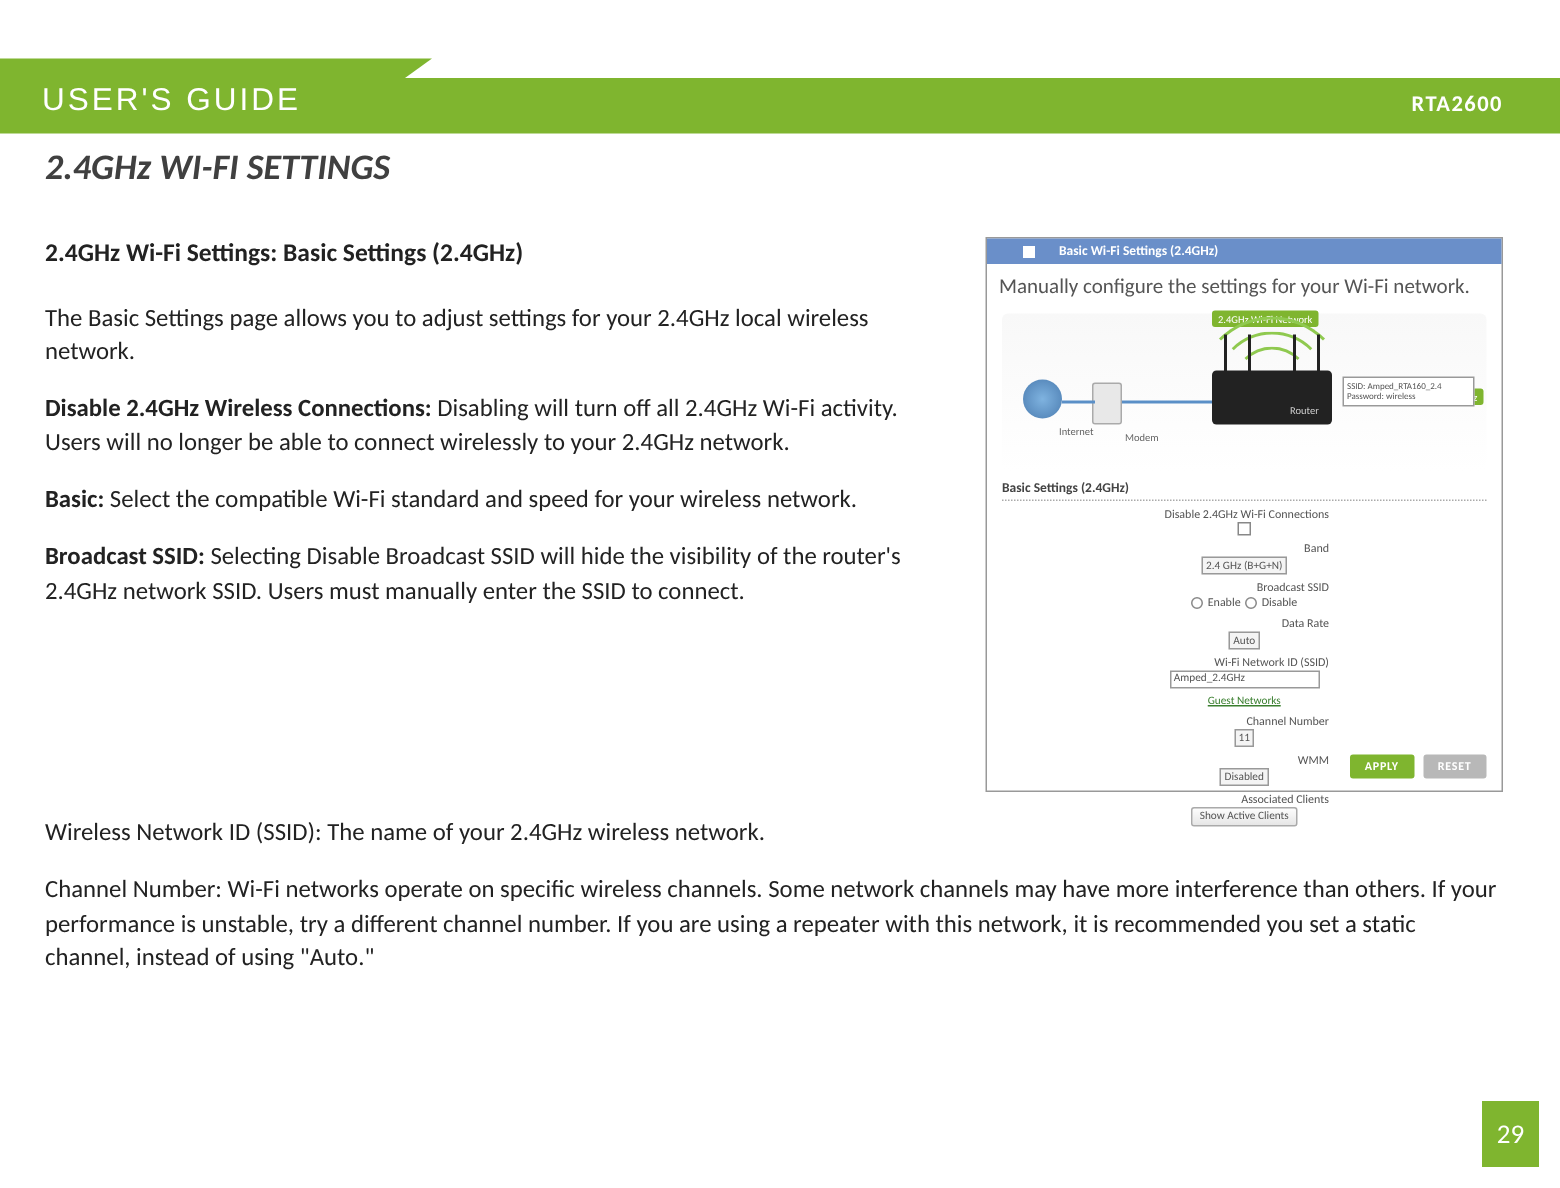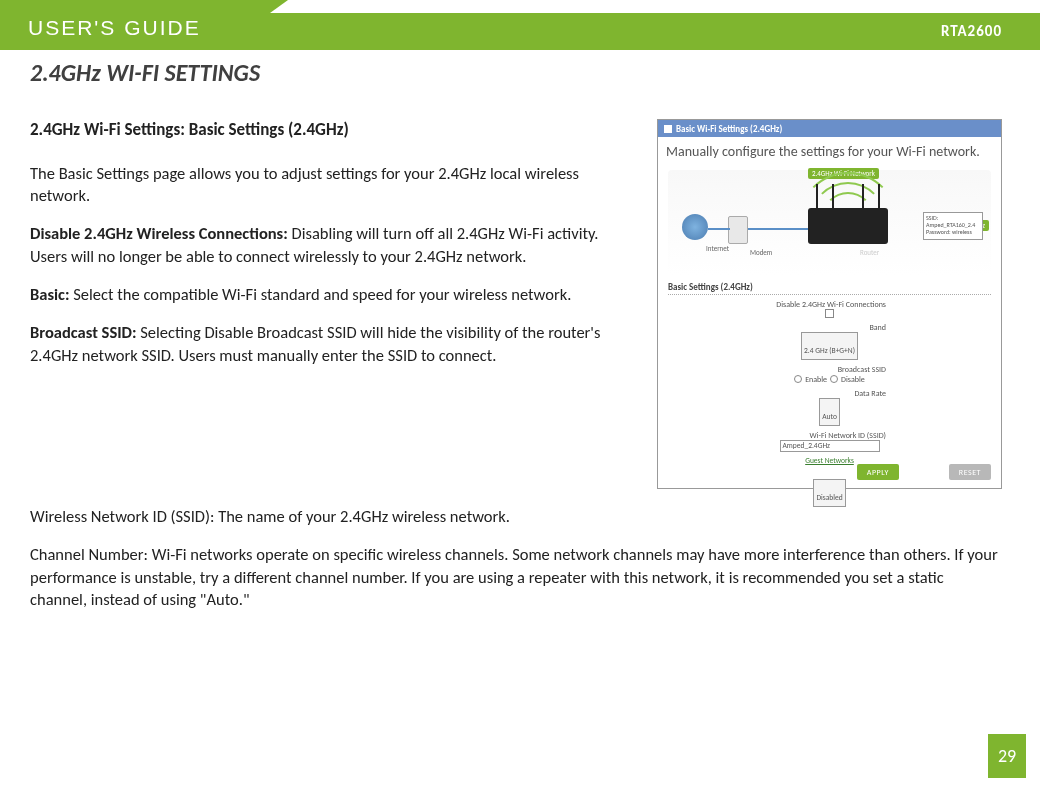--- a/index.html
+++ b/index.html
@@ -7,20 +7,21 @@
     font-family: Calibri, Arial, sans-serif;
     background: #fff;
     width: 1040px;
     height: 792px;
     position: relative;
     color: #333;
   }
   .header-wrap {
     position: relative;
     height: 36px;
+    margin-top: 39px;
   }
   .header-green-full {
     position: absolute;
     top: 13px;
     left: 0;
     right: 0;
     height: 37px;
     background: #7fb52f;
   }
   .header-title {
@@ -94,26 +95,26 @@
     border: 1px solid #999;
     background: #fff;
     font-size: 8px;
     color: #555;
     position: relative;
     flex-shrink: 0;
   }
   .ss-header {
     background: #6a8fc9;
     color: #fff;
-    padding: 3px 6px;
+    padding: 3px 24px;
     font-size: 9px;
     font-weight: bold;
     display: flex;
     align-items: center;
-    gap: 4px;
+    gap: 16px;
   }
   .ss-header .sq {
     width: 8px; height: 8px; background: #fff; display: inline-block;
   }
   .ss-desc {
     padding: 6px 8px;
     font-size: 14px;
     color: #555;
   }
   .ss-diagram {
@@ -174,21 +175,21 @@
   }
   .ss-label {
     position: absolute;
     font-size: 7px;
     color: #666;
     padding-left: 24px;
   }
   .ss-ssidbox {
     position: absolute;
     right: 8px; top: 42px;
-    width: 60px;
+    width: 88px;
     border: 1px solid #999;
     background: #fff;
     font-size: 6px;
     padding: 2px;
     line-height: 1.2;
   }
   .ss-section-title {
     margin: 4px 10px 2px 10px;
     font-weight: bold;
     color: #444;
@@ -213,21 +214,21 @@
     color: #555;
   }
   .ss-row .val {
     display: flex;
     align-items: center;
     gap: 3px;
   }
   .ss-select {
     border: 1px solid #999;
     background: #f4f4f4;
-    padding: 13px 2px;
+    padding: 1px 2px;
     font-size: 7.5px;
     height: 12px;
     line-height: 10px;
   }
   .ss-input {
     border: 1px solid #999;
     background: #fff;
     font-size: 7.5px;
     height: 12px;
     width: 100px;
@@ -241,23 +242,22 @@
     right: 10px;
     bottom: 8px;
     display: flex;
     gap: 6px;
   }
   .ss-btn {
     font-size: 8px;
     color: #fff;
     padding: 3px 10px;
     border-radius: 2px;
-    font-weight: normal;
+    font-weight: bold;
     letter-spacing: 0.5px;
-    margin-left: 44px;
   }
   .ss-btn.apply { background: #7fb52f; }
   .ss-btn.reset { background: #b8b8b8; }
   .ss-client-btn {
     border: 1px solid #aaa;
     background: linear-gradient(#fdfdfd,#e6e6e6);
     font-size: 7.5px;
     padding: 1px 5px;
     border-radius: 2px;
   }
@@ -323,21 +323,21 @@
         <div class="ss-line" style="left:40px; top:58px; width:22px;"></div>
         <div class="ss-line" style="left:80px; top:58px; width:60px;"></div>
         <div class="ss-router">
           <span class="ss-ant" style="left:8px;"></span>
           <span class="ss-ant" style="left:24px;"></span>
           <span class="ss-ant" style="left:54px;"></span>
           <span class="ss-ant" style="left:70px;"></span>
         </div>
         <div class="ss-label" style="left:14px; top:74px;">Internet</div>
         <div class="ss-label" style="left:58px; top:78px;">Modem</div>
-        <div class="ss-label" style="left:168px; top:78px; color:#ccc;">Router</div>
+        <div class="ss-label" style="left:168px; top:60px; color:#ccc;">Router</div>
         <div class="ss-badge" style="right:2px; top:50px;">2.4GHz</div>
         <div class="ss-ssidbox">
           <div>SSID: Amped_RTA160_2.4</div>
           <div>Password: wireless</div>
         </div>
       </div>
 
       <div class="ss-section-title">Basic Settings (2.4GHz)</div>
 
       <div class="ss-form">
@@ -374,23 +374,35 @@
             <span class="ss-input">Amped_2.4GHz</span>
           </div>
         </div>
         <div class="ss-row">
           <div class="lbl"></div>
           <div class="val">
               <span class="ss-link">Guest Networks</span>
             </div>
         </div>
         <div class="ss-row">
+          <div class="lbl">Channel Number</div>
+          <div class="val">
+              <span class="ss-select">11</span>
+            </div>
+        </div>
+        <div class="ss-row">
           <div class="lbl">WMM</div>
           <div class="val">
               <span class="ss-select">Disabled</span>
+            </div>
+        </div>
+        <div class="ss-row">
+          <div class="lbl">Associated Clients</div>
+          <div class="val">
+              <span class="ss-client-btn">Show Active Clients</span>
             </div>
         </div>
       </div>
 
       <div class="ss-btn-row">
         <div class="ss-btn apply">APPLY</div>
         <div class="ss-btn reset">RESET</div>
       </div>
     </div>
   </div>

